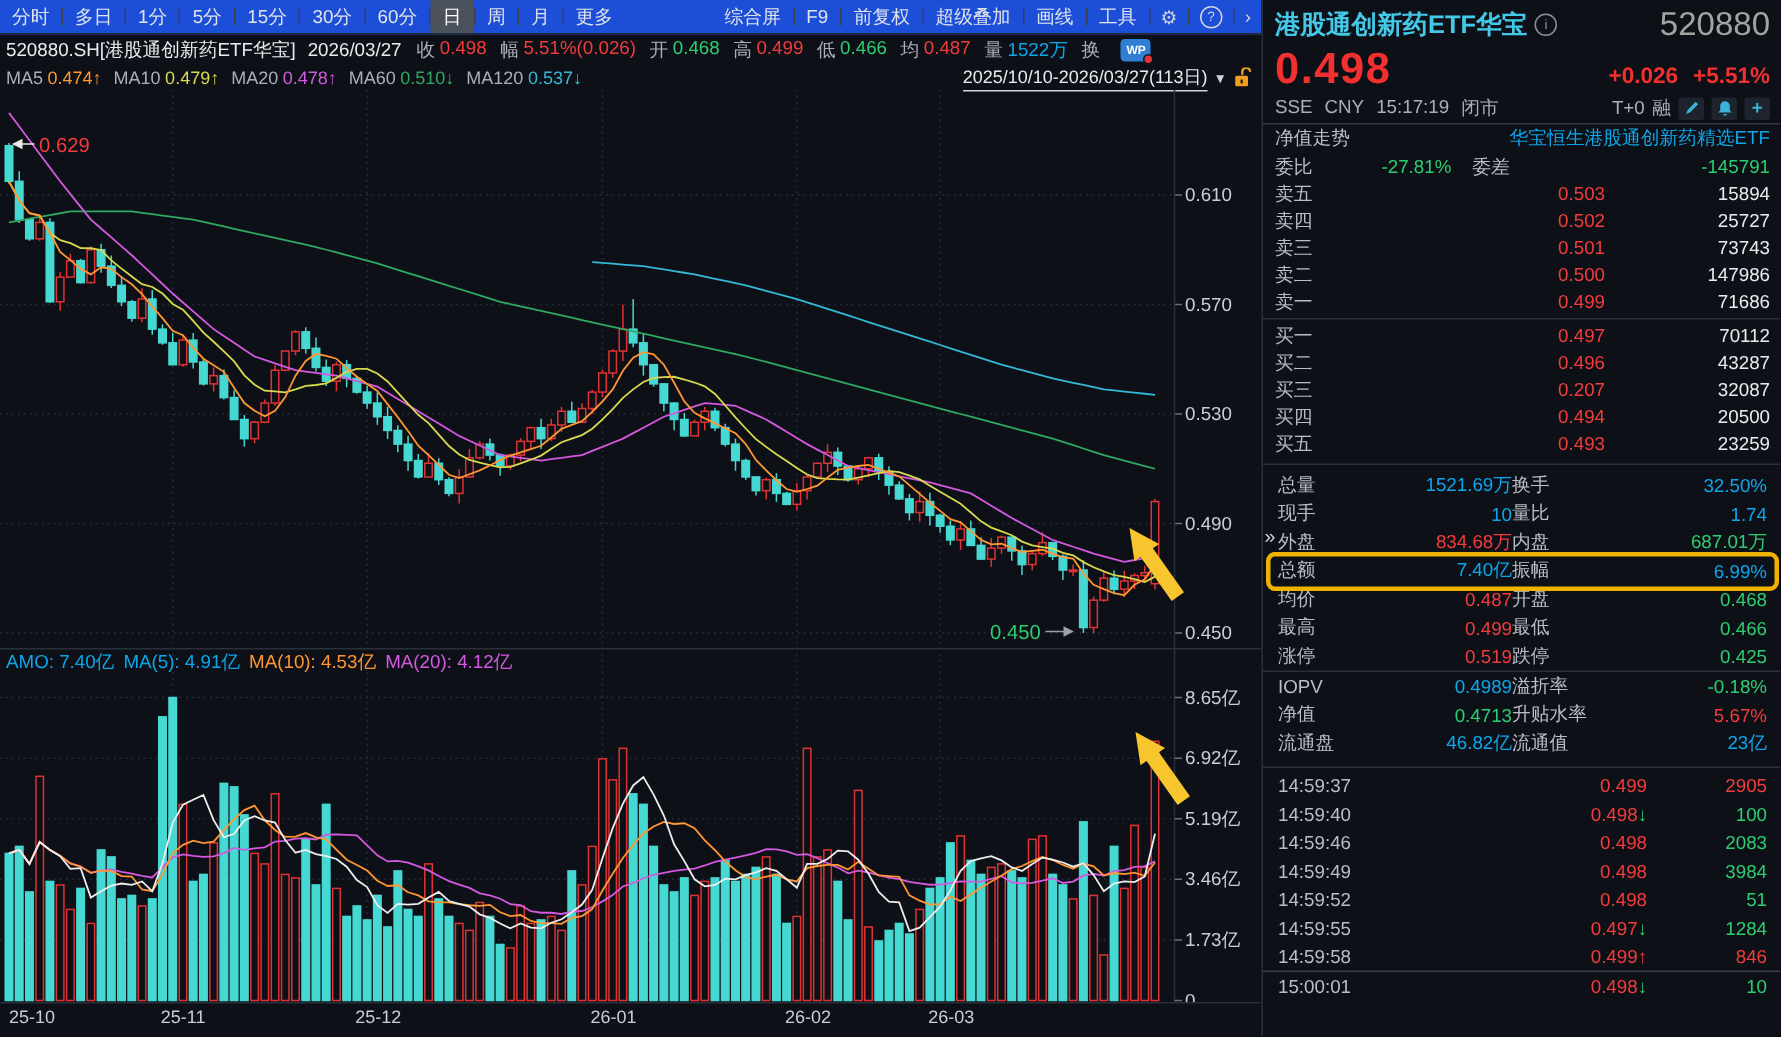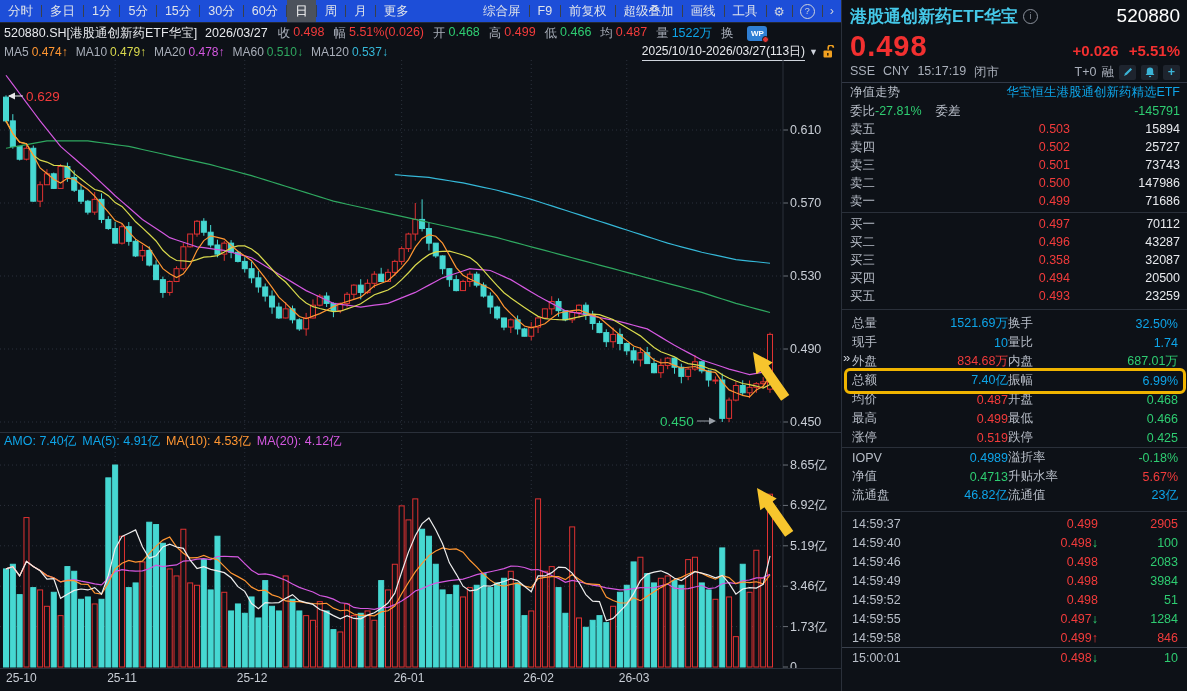--- a/index.html
+++ b/index.html
@@ -28,21 +28,21 @@
   
   .chart-wrap{position:absolute;left:0;top:60px;}
   .amo-row{position:absolute;left:4px;top:433px;font-size:12.5px;display:flex;gap:6px;white-space:nowrap;z-index:3;}
   .xaxis{position:absolute;left:0;top:668px;width:841px;height:18px;border-top:1px solid #2a303a;font-size:12px;color:#c9ced6;}
   .xaxis span{position:absolute;top:2px;}
   
   .panel{position:absolute;left:841px;top:0;width:346px;height:691px;background:#0d1117;border-left:1px solid #2a303a;font-size:12.5px;}
   .p-name-row{display:flex;align-items:center;height:28px;padding:2px 8px 0 8px;}
   .p-name{color:#45c8e8;font-size:17px;font-weight:bold;}
   .p-info{width:13px;height:13px;border:1px solid #8b919c;border-radius:50%;color:#8b919c;font-size:9px;display:inline-flex;align-items:center;justify-content:center;margin-left:5px;}
-  .p-code{margin-left:auto;color:#ffffff;font-size:19px;}
+  .p-code{margin-left:auto;color:#a3a3a3;font-size:22px;}
   .p-price-row{display:flex;align-items:baseline;height:32px;padding:0 8px;}
   .p-price{color:#f23030;font-size:29px;font-weight:bold;letter-spacing:1px;}
   .p-chg{margin-left:auto;color:#f23030;font-size:15px;font-weight:bold;}
   .p-chgp{color:#f23030;font-size:15px;font-weight:bold;margin-left:10px;}
   .p-meta-row{display:flex;align-items:center;height:20px;padding:0 8px;color:#a9afba;border-bottom:1px solid #323845;}
   .p-meta-left{display:flex;gap:8px;}
   .p-meta-right{margin-left:auto;display:flex;align-items:center;gap:5px;}
   .mini-btn{width:17px;height:15px;background:#1e242e;border-radius:2px;display:inline-flex;align-items:center;justify-content:center;}
   .p-line{display:flex;align-items:center;height:18px;padding:0 8px;white-space:nowrap;text-align:right;}
   .p-lab{color:#b8bec8;}
@@ -647,21 +647,21 @@
         </span>
         <span class="mini-btn" style="color:#3bb3d6;font-weight:bold;">+</span>
       </span>
     </div>
     <div class="p-line" style="height:19px;">
       <span class="p-lab">净值走势</span>
       <span class="white" style="margin-left:auto;">华宝恒生港股通创新药精选ETF</span>
     </div>
     <div class="p-line" style="height:18px;">
       <span class="p-lab">委比</span>
-      <span class="green" style="">-27.81%</span>
+      <span class="green" style="margin-left:46px;">-27.81%</span>
       <span class="p-lab" style="margin-left:14px;">委差</span>
       <span class="green" style="margin-left:auto;">-145791</span>
     </div>
     <div class="book" id="asks">
         <div class="book-row">
           <span class="p-lab">卖五</span>
           <span class="bp">0.503</span>
           <span class="bq">15894</span>
         </div>
         <div class="book-row">
@@ -692,21 +692,21 @@
           <span class="bp">0.497</span>
           <span class="bq">70112</span>
         </div>
         <div class="book-row">
           <span class="p-lab">买二</span>
           <span class="bp">0.496</span>
           <span class="bq">43287</span>
         </div>
         <div class="book-row">
           <span class="p-lab">买三</span>
-          <span class="bp">0.358</span>
+          <span class="bp">0.207</span>
           <span class="bq">32087</span>
         </div>
         <div class="book-row">
           <span class="p-lab">买四</span>
           <span class="bp">0.494</span>
           <span class="bq">20500</span>
         </div>
         <div class="book-row">
           <span class="p-lab">买五</span>
           <span class="bp">0.493</span>

